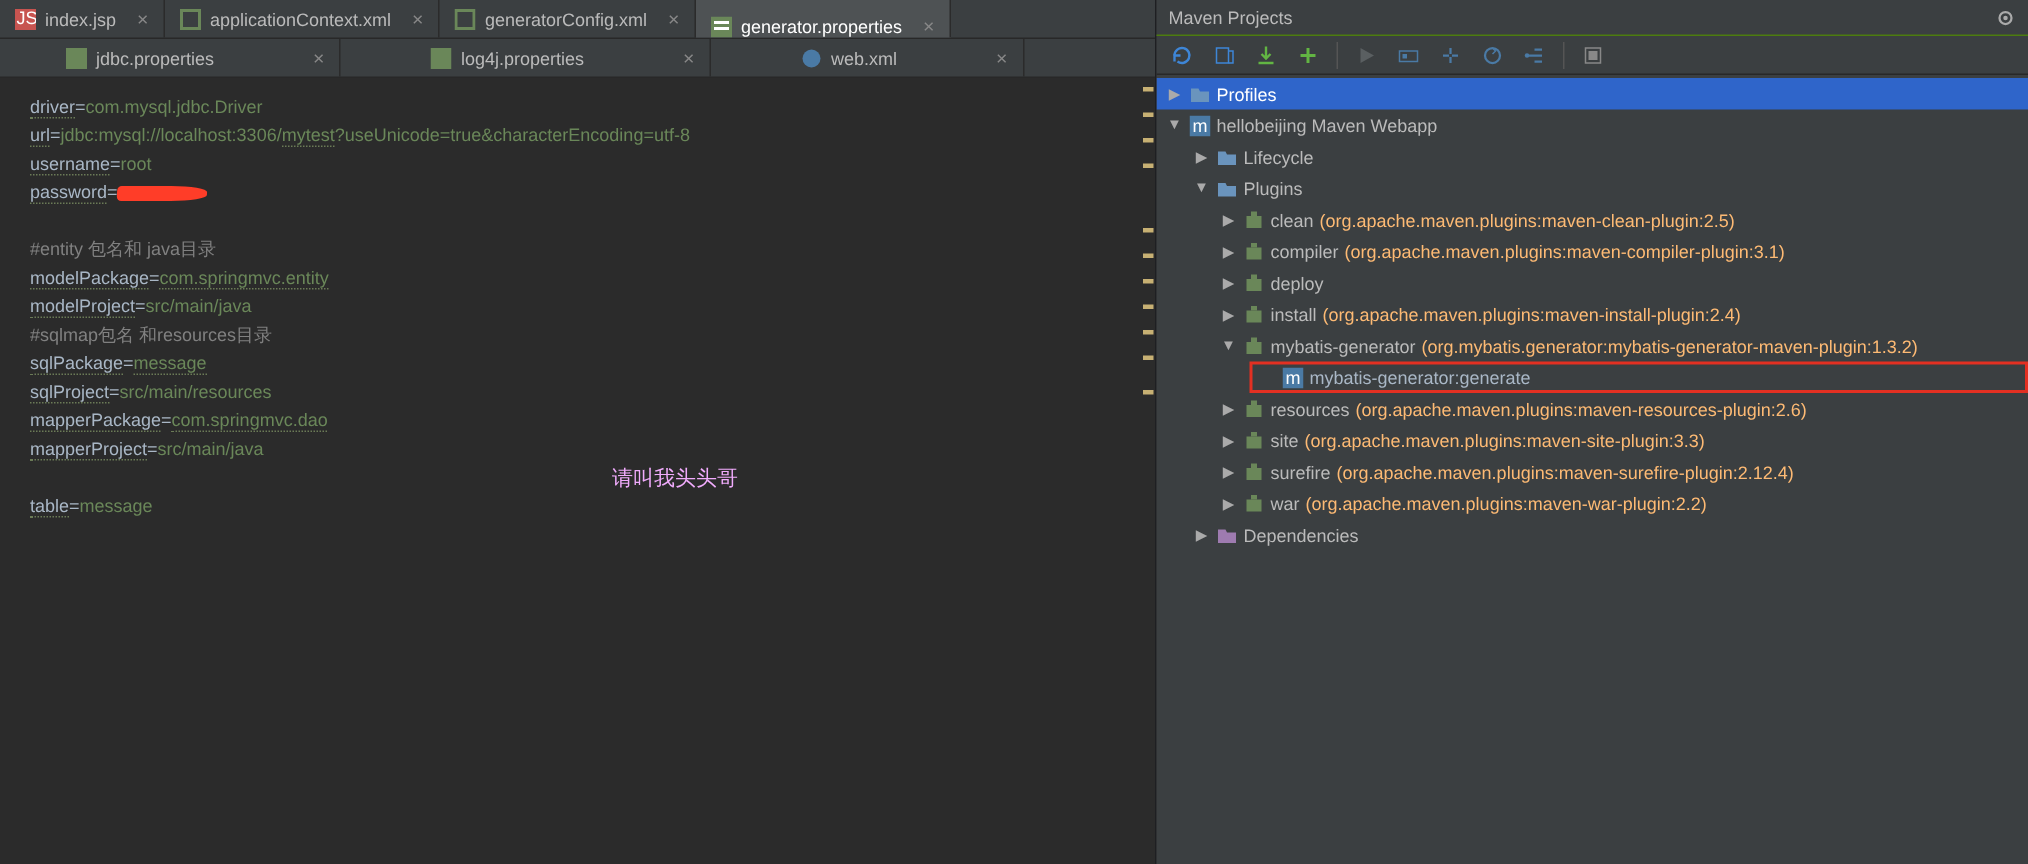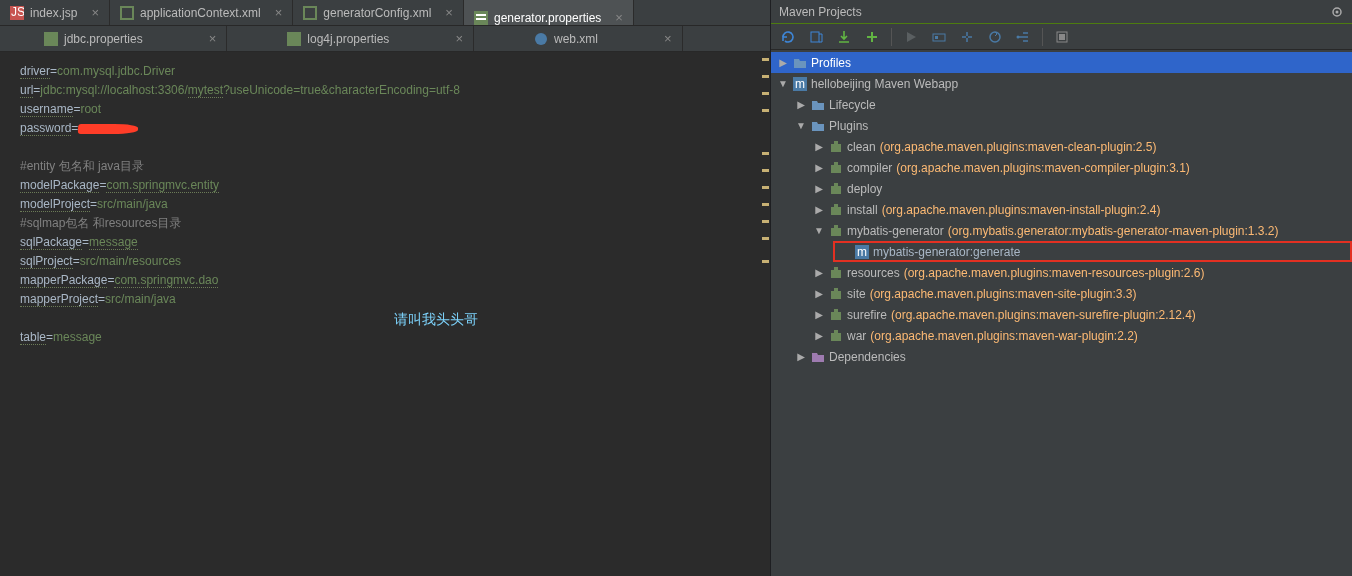--- a/index.html
+++ b/index.html
@@ -15,21 +15,21 @@
   .ico { width: 14px; height: 14px; display: inline-flex; align-items: center; justify-content: center; font-size: 10px; }
 
   
   .editor { flex: 1; position: relative; background: #2b2b2b; padding: 10px 0 0 20px; font-family: Consolas, monospace; font-size: 13px; line-height: 19px; color: #a9b7c6; }
   .line { white-space: pre; }
   .line span.u { border-bottom: 1px dotted #6b7b57; } 
   .eq, .key { color: #a9b7c6; }
   .val { color: #6a8759; }
   .com { color: #808080; }
   .redact { display:inline-block; width:60px; height:10px; background:#ff3d28; border-radius:3px 40% 40% 3px; transform: skewX(-3deg); vertical-align:middle;}
-  .watermark { position:absolute; top:258px; left:394px; color:#7dd3fc; font-size:14px; font-family:"Microsoft YaHei"; }
+  .watermark { position:absolute; top:258px; left:408px; color:#f0abfc; font-size:14px; font-family:"Microsoft YaHei"; }
 
   
   .rgutter { position:absolute; right:0; top:6px; width:8px; }
   .m { width:7px; height:3px; background:#c7b073; margin-bottom:14px; }
 
   
   .panel-title { height:24px; display:flex; align-items:center; padding:0 8px; background:#3b3f41; color:#bbb; border-bottom:1px solid #4d7c0f; justify-content:space-between;}
   .toolbar { height:26px; display:flex; align-items:center; gap:10px; padding:0 8px; background:#3b3f41; border-bottom:1px solid #282828;}
   .tbtn { width:18px; height:18px; display:inline-flex; align-items:center; justify-content:center; cursor:pointer; }
   .sep { width:1px; height:18px; background:#555; }

